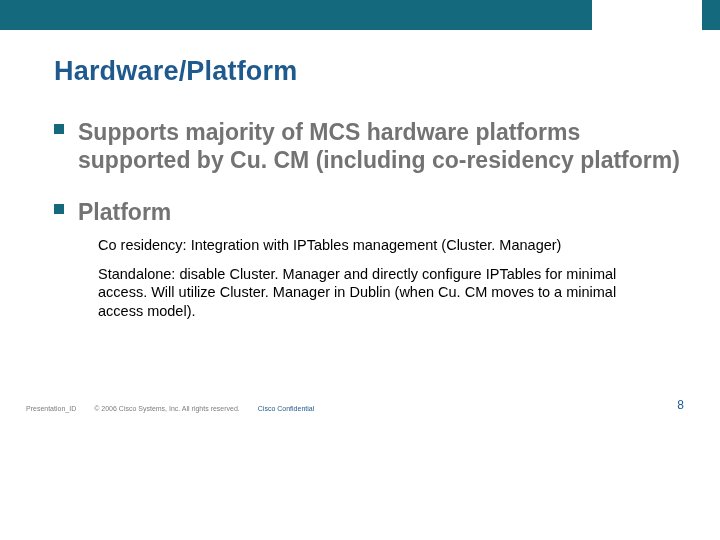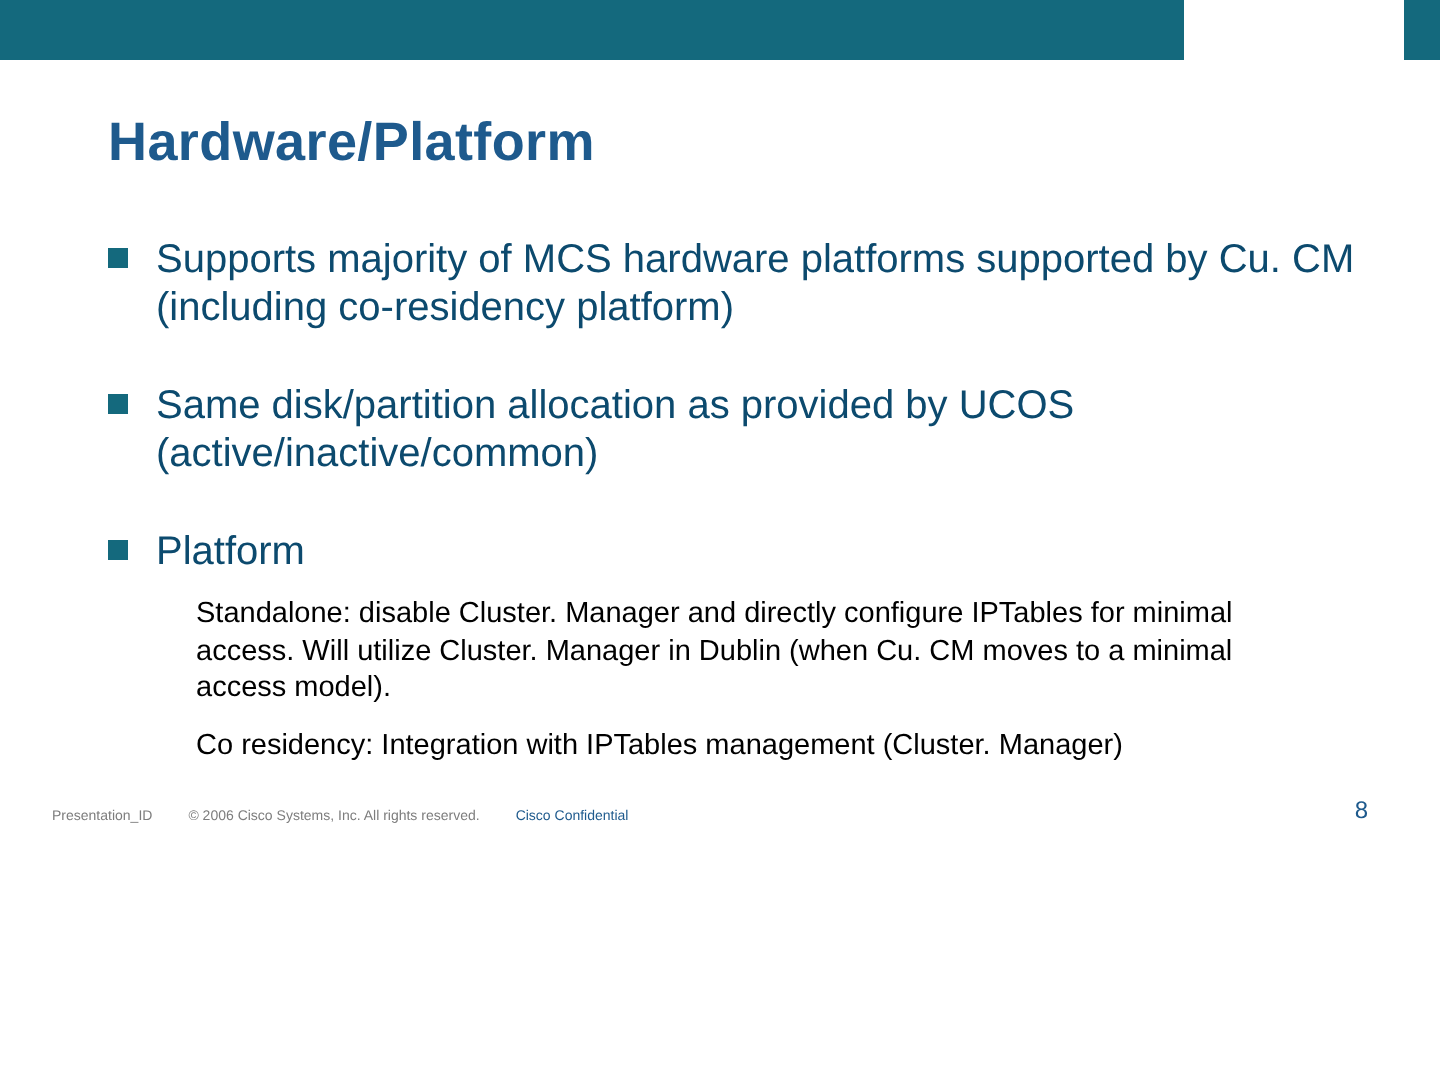--- a/index.html
+++ b/index.html
@@ -2,21 +2,21 @@
 <html><head>
 <meta charset="utf-8">
 <style>
   * { margin: 0; padding: 0; box-sizing: border-box; }
   html, body { width: 720px; height: 540px; font-family: Arial, Helvetica, sans-serif; background: #fff; overflow: hidden; }
   .slide { width: 720px; height: 424px; position: relative; background: #fff; }
   .topbar { position: absolute; top: 0; left: 0; right: 0; height: 30px; background: #14697d; }
   .topbar::after { content: ""; position: absolute; right: 18px; top: 0; width: 110px; height: 30px; background: #fff; }
   .title { position: absolute; top: 56px; left: 54px; font-size: 27px; font-weight: 700; color: #1e5a8d; letter-spacing: 0.2px; }
   .content { position: absolute; top: 118px; left: 54px; right: 40px; }
-  .bullet { position: relative; padding-left: 24px; margin-bottom: 24px; font-size: 20px; font-weight: 400; color: #0c4a6e; line-height: 1.22; }
+  .bullet { position: relative; padding-left: 24px; margin-bottom: 24px; font-size: 23px; font-weight: 700; color: #737373; line-height: 1.22; }
   .bullet .sq { position: absolute; left: 0; top: 6px; width: 10px; height: 10px; background: #14697d; }
   .sub { margin-left: 44px; margin-top: 10px; margin-bottom: 8px; font-size: 14.5px; font-weight: 400; color: #000; line-height: 1.28; padding-right: 30px; }
   .footer { position: absolute; bottom: 12px; left: 26px; right: 26px; display: flex; align-items: center; font-size: 7px; color: #7d7d7d; }
   .footer .pid { margin-right: 18px; }
   .footer .copy { margin-right: 18px; }
   .footer .conf { color: #1e5a8d; }
   .footer .num { position: absolute; right: 10px; bottom: 0; font-size: 12px; color: #1e5a8d; }
 </style>
 </head>
 <body>
@@ -26,32 +26,28 @@
 
   <div class="title">Hardware/Platform</div>
 
   <div class="content">
 
     <div class="bullet">
       <span class="sq"></span>
       <span>Supports majority of MCS hardware platforms supported by Cu. CM (including co-residency platform)</span>
     </div>
 
-    <div class="bullet">
-      <span class="sq"></span>
-      <span>Same disk/partition allocation as provided by UCOS (active/inactive/common)</span>
-    </div>
 
     <div class="bullet" style="margin-bottom:6px;">
       <span class="sq"></span>
       <span>Platform</span>
     </div>
 
+    <div class="sub">Co residency: Integration with IPTables management (Cluster. Manager)</div>
     <div class="sub">Standalone: disable Cluster. Manager and directly configure IPTables for minimal access.  Will utilize Cluster. Manager in Dublin (when Cu. CM moves to a minimal access model).</div>
-    <div class="sub">Co residency: Integration with IPTables management (Cluster. Manager)</div>
 
   </div>
 
   <div class="footer">
     <span class="pid">Presentation_ID</span>
     <span class="copy">© 2006 Cisco Systems, Inc. All rights reserved.</span>
     <span class="conf">Cisco Confidential</span>
     <span class="num">8</span>
   </div>
 </div>

